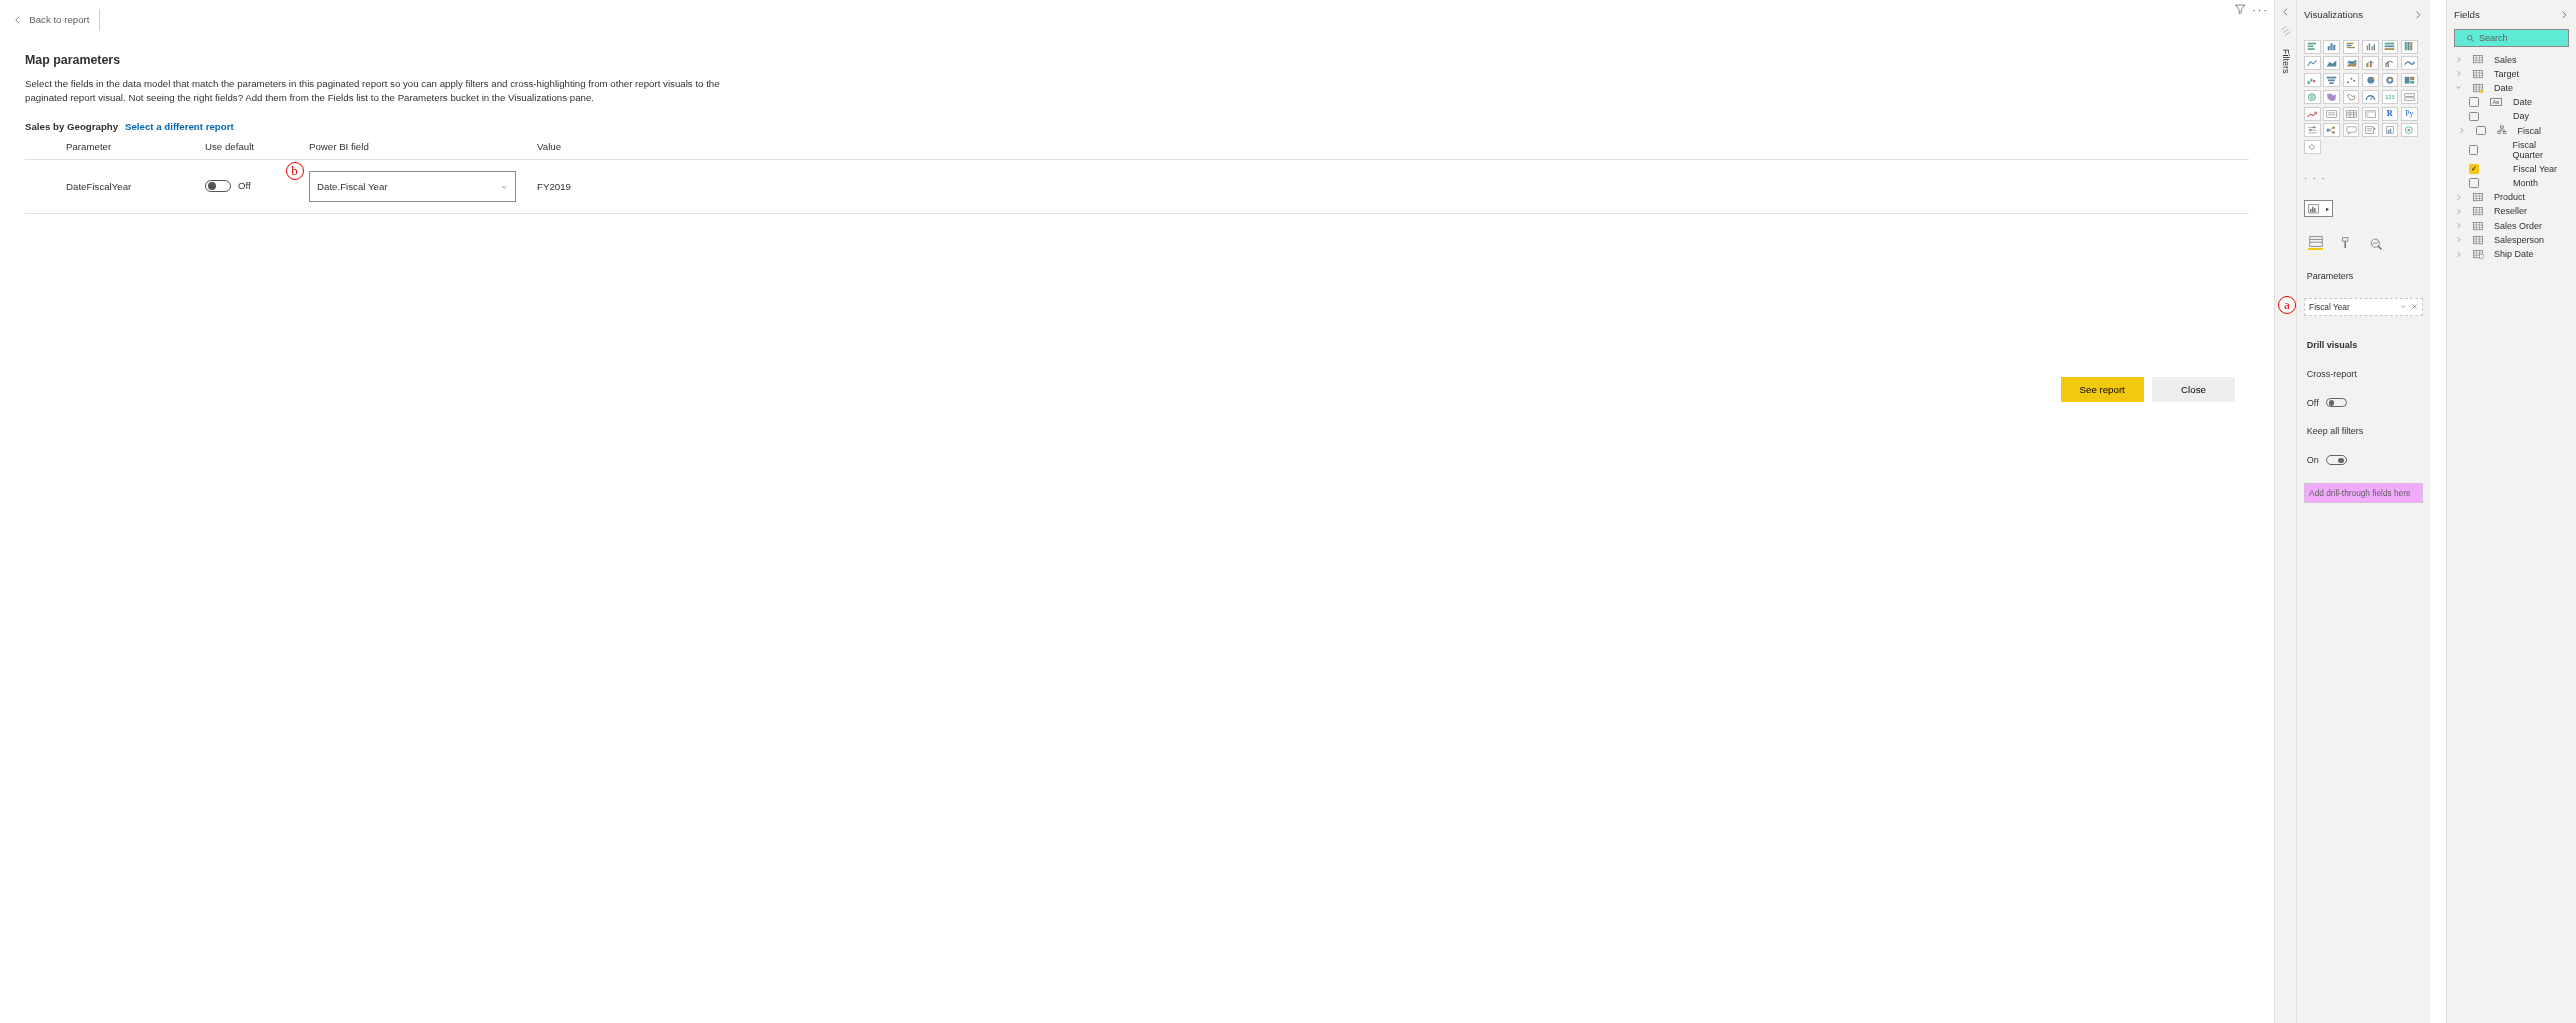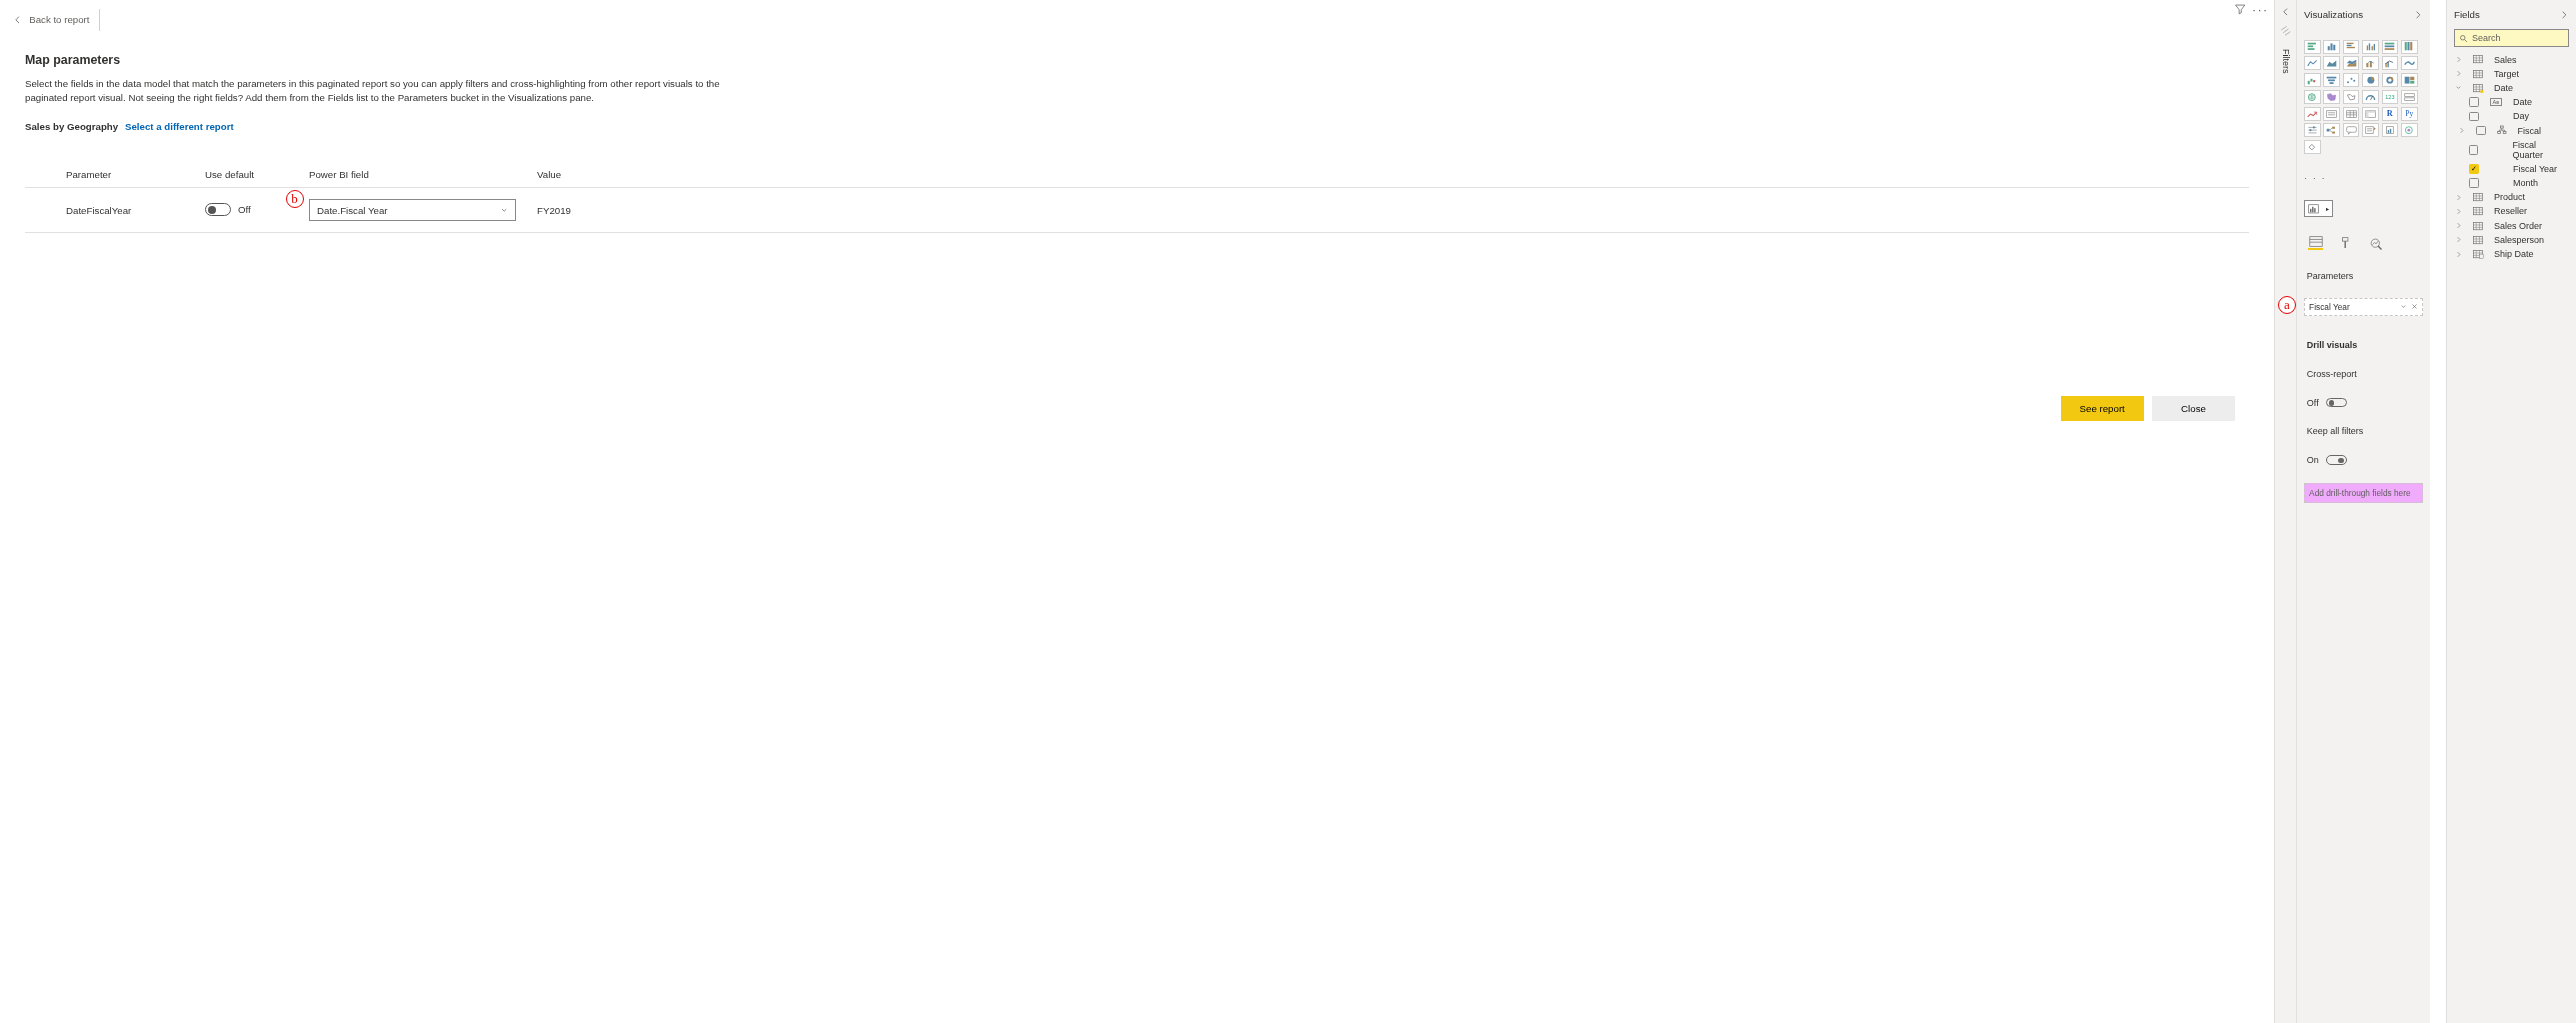--- a/index.html
+++ b/index.html
@@ -57,21 +57,21 @@
   }
   .desc {
     font-size: 9.7px;
     color: #323130;
     max-width: 733px;
     line-height: 1.45;
     margin-bottom: 16.6px;
   }
   .report-line {
     font-size: 9.7px;
-    margin-bottom: 30px;
+    margin-bottom: 2px;
   }
   .report-line .rname { font-weight: 700; }
   .report-line .link { color: #0065b3; cursor: pointer; font-weight: 600; margin-left: 4.1px; }
   table.params {
     width: 100%;
     border-collapse: collapse;
     font-size: 9.7px;
   }
   table.params th {
     text-align: left;
@@ -103,21 +103,21 @@
   }
   .switch .knob {
     width: 8.3px; height: 8.3px;
     border-radius: 50%;
     background: #555;
     position: absolute;
     top: 1.4px; left: 2.1px;
   }
   .select-field {
     border: 0.7px solid #8a8886;
-    height: 22px;
+    height: 31px;
     width: 207px;
     display: flex;
     align-items: center;
     padding: 8px 7px;
     justify-content: space-between;
     color: #323130;
     font-size: 9.7px;
     cursor: pointer;
   }
   .select-field svg { width: 8.3px; height: 8.3px; stroke: #555; fill: none; }
@@ -255,26 +255,26 @@
     border: 0.7px dashed #c8c6c4;
     background: #f0abfc;
     font-size: 8.3px;
     color: #605e5c;
     padding: 4.1px;
   }
 
   
   .search {
     border: 0.7px solid #8a8886;
-    background: #fef9c3;
+    background: #5eead4;
     height: 18px;
     display: flex;
     align-items: center;
     gap: 4.1px;
-    padding: 0 4px;
+    padding: 0 11px;
     font-size: 9px;
     color: #605e5c;
   }
   .search svg { width:9px; height:9px; stroke:#605e5c; fill:none;}
   .tree { font-size: 9px; }
   .tnode {
     display: flex;
     align-items: center;
     gap: 11px;
     padding: 2.1px 1.4px;

